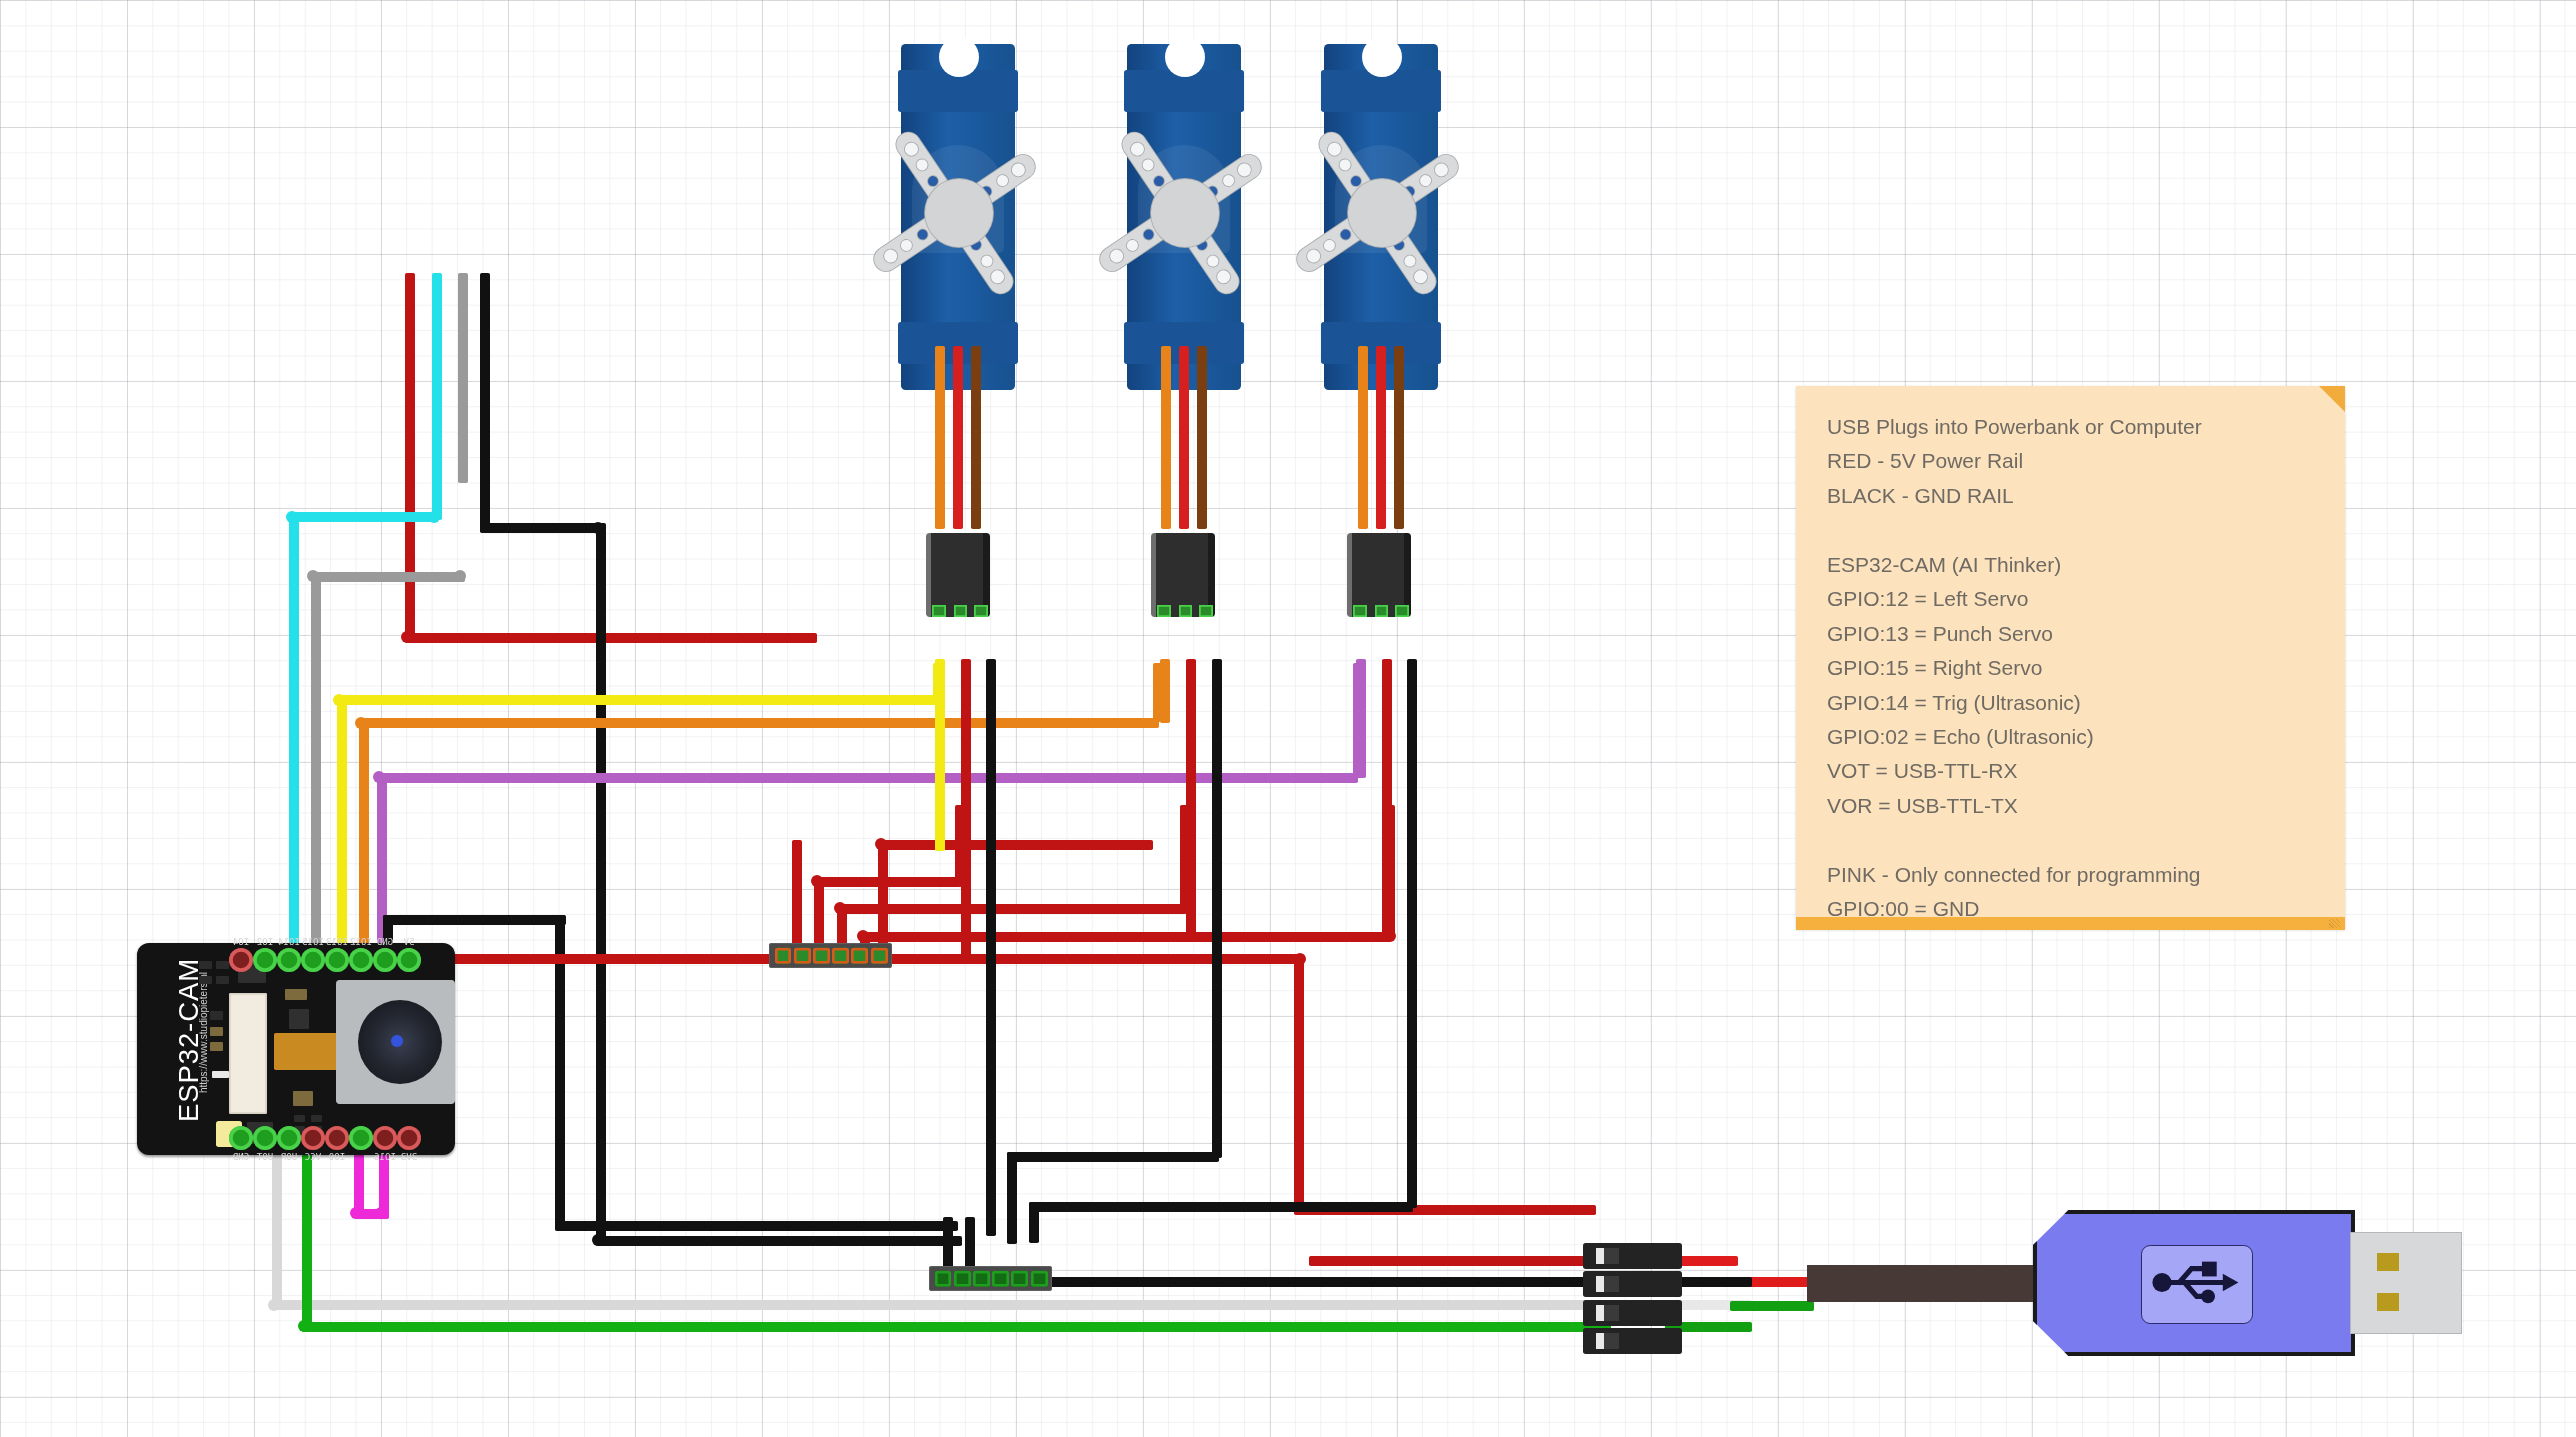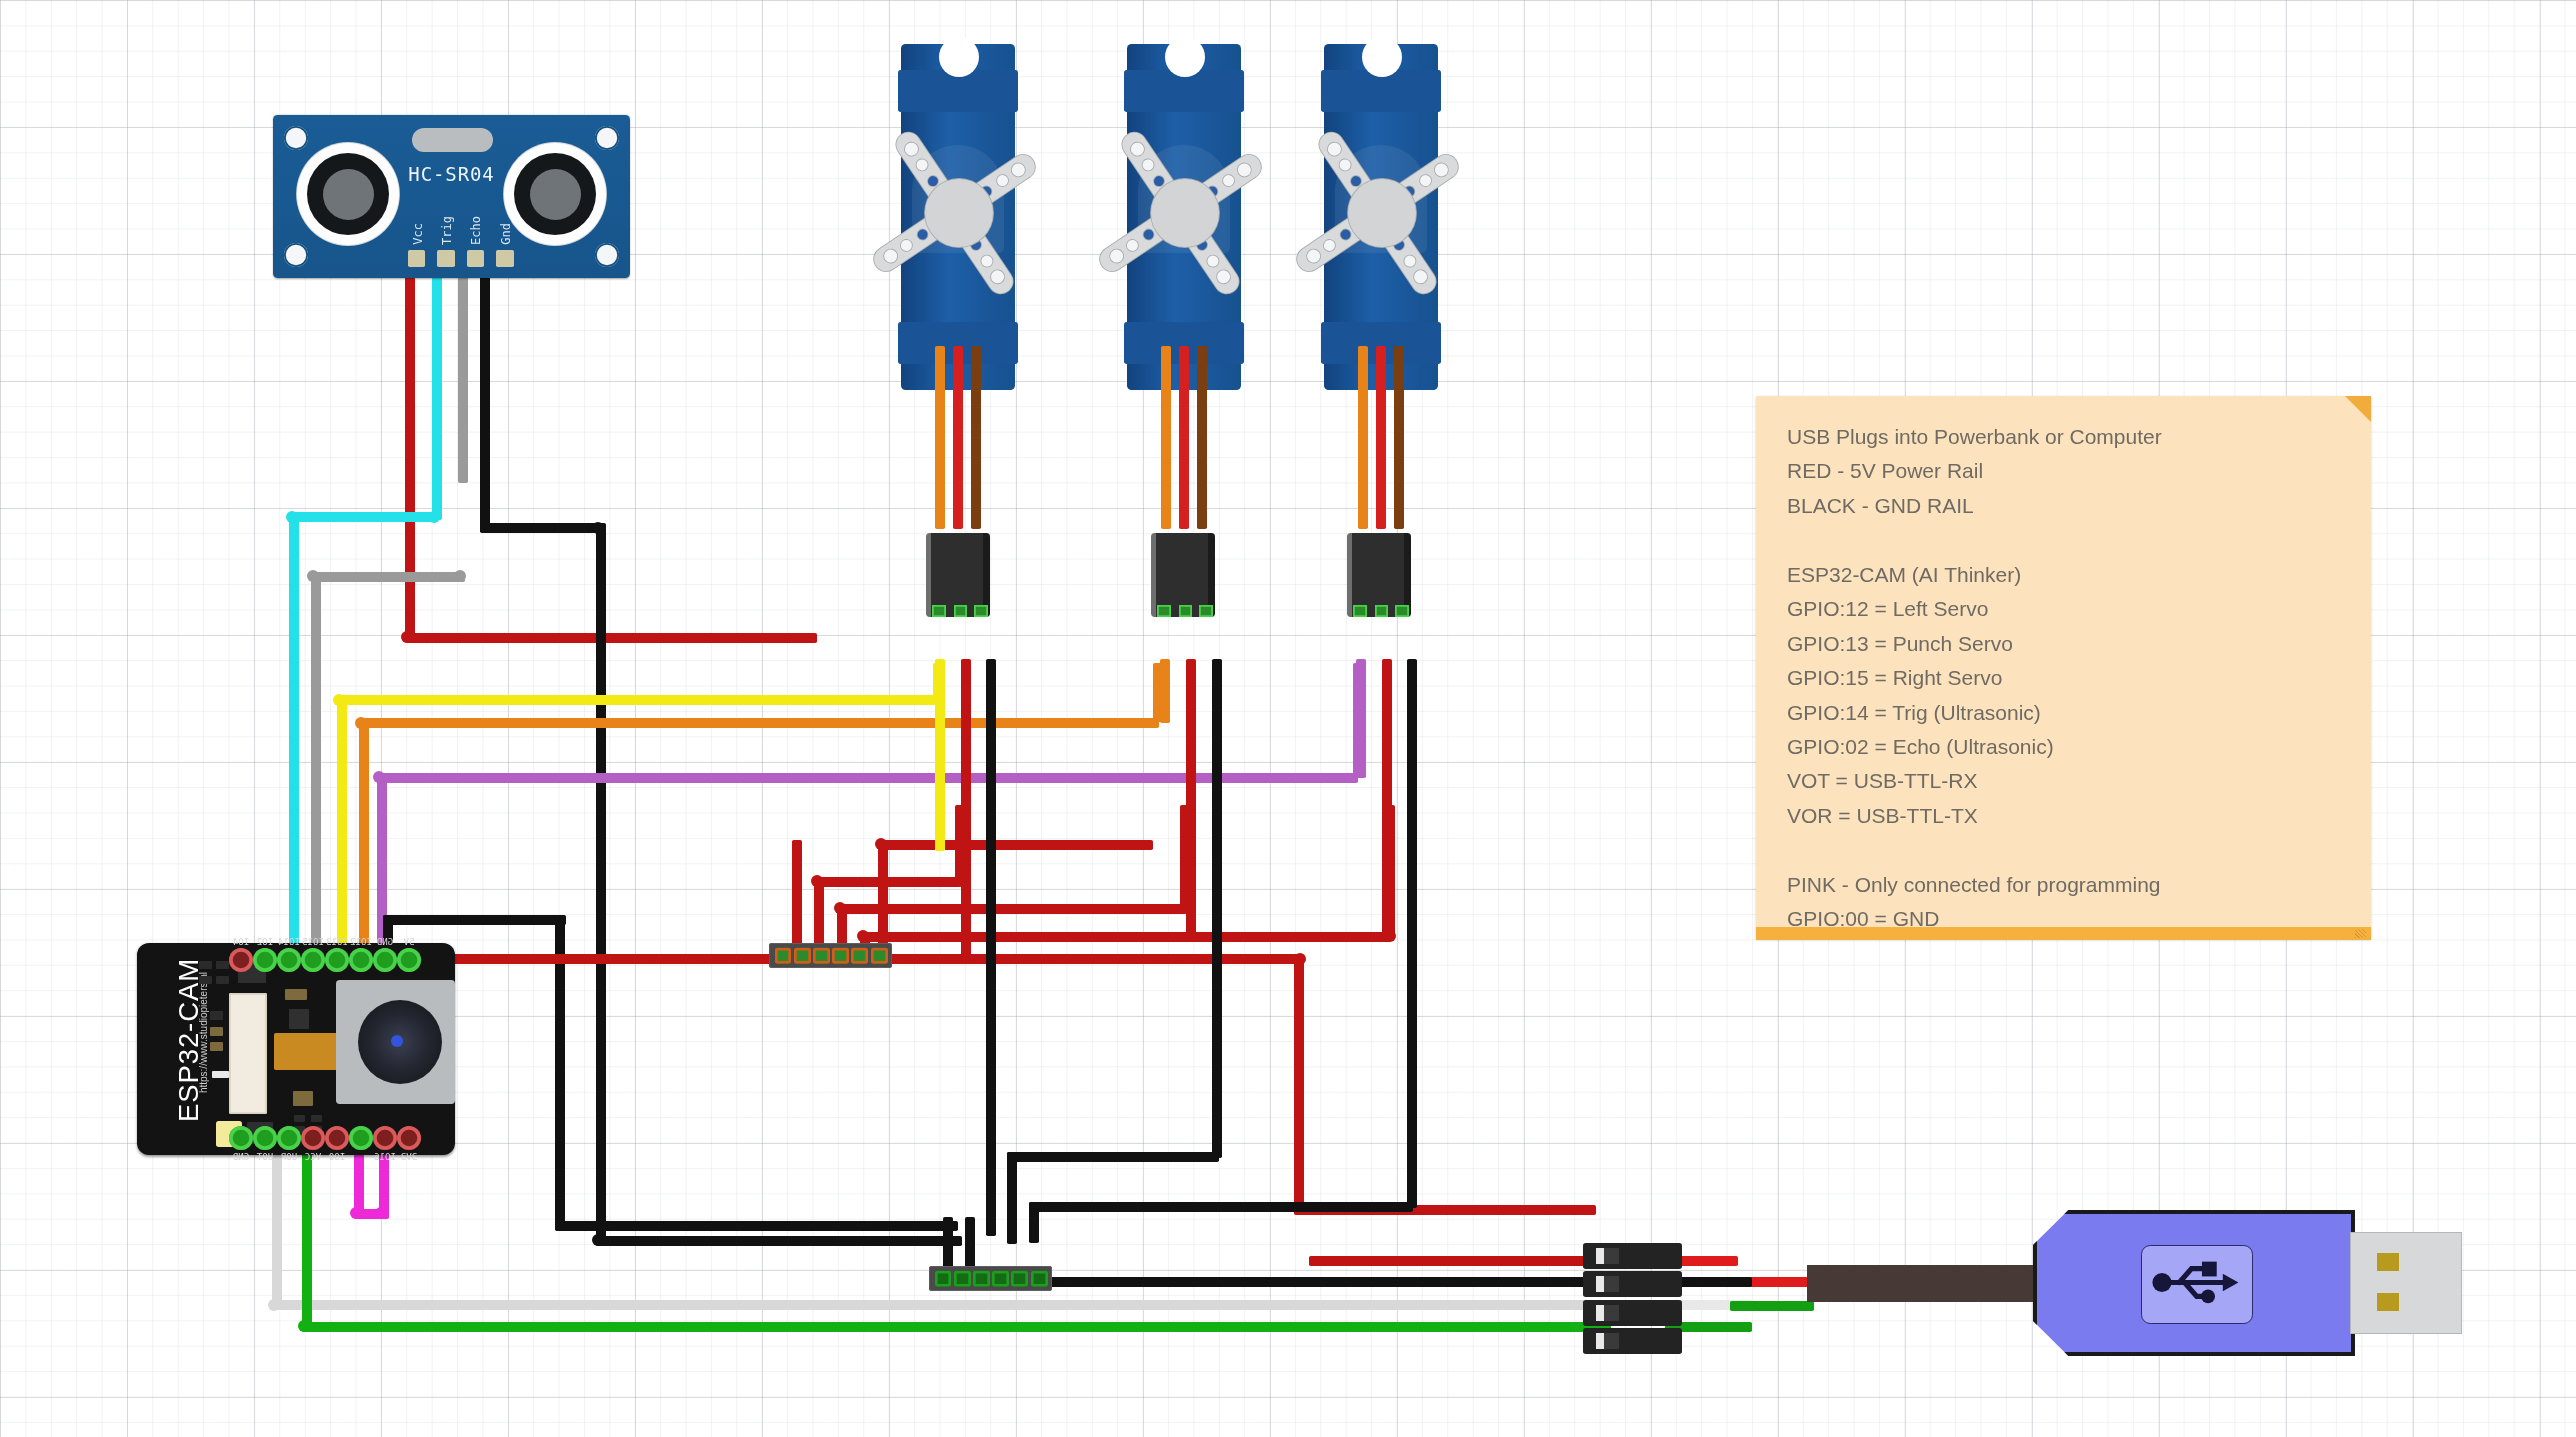--- a/index.html
+++ b/index.html
@@ -101,22 +101,22 @@
   #usbplug{position:absolute;left:2033px;top:1210px;width:322px;height:146px;}
   #usb-body{position:absolute;left:0;top:0;width:322px;height:146px;background:#7b7bf0;
      border:4.6px solid #1a1a1a;box-sizing:border-box;
      clip-path:polygon(11% 0,100% 0,100% 100%,11% 100%,0 76%,0 24%);}
   #usb-icon{position:absolute;left:108px;top:35px;width:110px;height:77px;background:#a6a6f7;
      border:1.8px solid #2a2a6a;border-radius:9.2px;}
   #usb-metal{position:absolute;left:317px;top:22px;width:112px;height:102px;background:#d6d8da;
      border:1.8px solid #b4b7ba;box-sizing:border-box;}
   .usb-contact{position:absolute;left:26px;width:22px;height:18.3px;background:#b79a1e;}
   
-  #note{position:absolute;left:1756px;top:386px;width:615px;height:544px;
-     background:#fce3bd;box-shadow:0 0.9px 2.7px rgba(0,0,0,.18);margin-top:10px;}
+  #note{position:absolute;left:1796px;top:386px;width:549px;height:544px;
+     background:#fce3bd;box-shadow:0 0.9px 2.7px rgba(0,0,0,.18);}
   #note-fold{position:absolute;right:0;top:0;width:0;height:0;
      border-left:26px solid transparent;border-top:26px solid #f2ac3c;}
   #note-bar{position:absolute;left:0;bottom:0;width:100%;height:13px;background:#f5b03e;}
   #note-grip{position:absolute;right:4.6px;bottom:1.8px;width:11px;height:9.2px;
      background:repeating-linear-gradient(45deg,#d39a36 0 0.9px,transparent 0.9px 2.7px);}
   #note-text{position:absolute;left:31px;top:24px;right:18.3px;color:#6f6a63;font-size:21px;
      line-height:1.64;white-space:pre-wrap;font-family:"Liberation Sans",sans-serif;}
 </style>
 </head>
 <body>
@@ -237,44 +237,20 @@
     <div class="cap" style="left:375px;top:1207px;background:#ee29d8;"></div>
 
     <div class="w wh" style="left:1665px;top:1256px;width:73px;background:#e01b1b;"></div>
     <div class="w wh" style="left:1730px;top:1277px;width:84px;background:#e01b1b;"></div>
     <div class="w wh" style="left:1665px;top:1277px;width:87px;background:#111;"></div>
     <div class="w wh" style="left:1665px;top:1300px;width:87px;background:#e8e8e8;"></div>
     <div class="w wh" style="left:1665px;top:1322px;width:87px;background:#12a012;"></div>
     <div class="w wh" style="left:1730px;top:1301px;width:84px;background:#12a012;"></div>
   </div>
 
-  <div id="hcsr04" class="abs">
-    <div class="hc-hole" style="left:11px;top:11px;"></div>
-    <div class="hc-hole" style="right:11px;top:11px;"></div>
-    <div class="hc-hole" style="left:11px;bottom:11px;"></div>
-    <div class="hc-hole" style="right:11px;bottom:11px;"></div>
-    <div class="hc-can" style="left:24px;top:27.5px;"></div>
-    <div class="hc-can" style="right:24px;top:27.5px;"></div>
-    <div class="hc-xtal"></div>
-    <div class="hc-label">HC-SR04</div>
-    <div class="hc-pads">
-      <div class="hc-pad">
-          <span class="hc-pin-txt">Vcc</span>
-        </div>
-      <div class="hc-pad">
-          <span class="hc-pin-txt">Trig</span>
-        </div>
-      <div class="hc-pad">
-          <span class="hc-pin-txt">Echo</span>
-        </div>
-      <div class="hc-pad">
-          <span class="hc-pin-txt">Gnd</span>
-        </div>
-    </div>
-  </div>
 
   <div class="servo" style="left:901px;top:44px;">
     <div class="sv-body"></div>
     <div class="sv-tab" style="top:26px;"></div>
     <div class="sv-tab" style="top:278px;"></div>
     <div class="sv-notch"></div>
     <div class="sv-barrel"></div>
     <div class="sv-arm" style="left:-41px;top:157px;width:189px;transform:rotate(56deg);transform-origin:50% 50%;">
       <i style="left:11px;width:13px;height:13px;"></i>
         <i style="left:31px;width:11px;height:11px;"></i>

